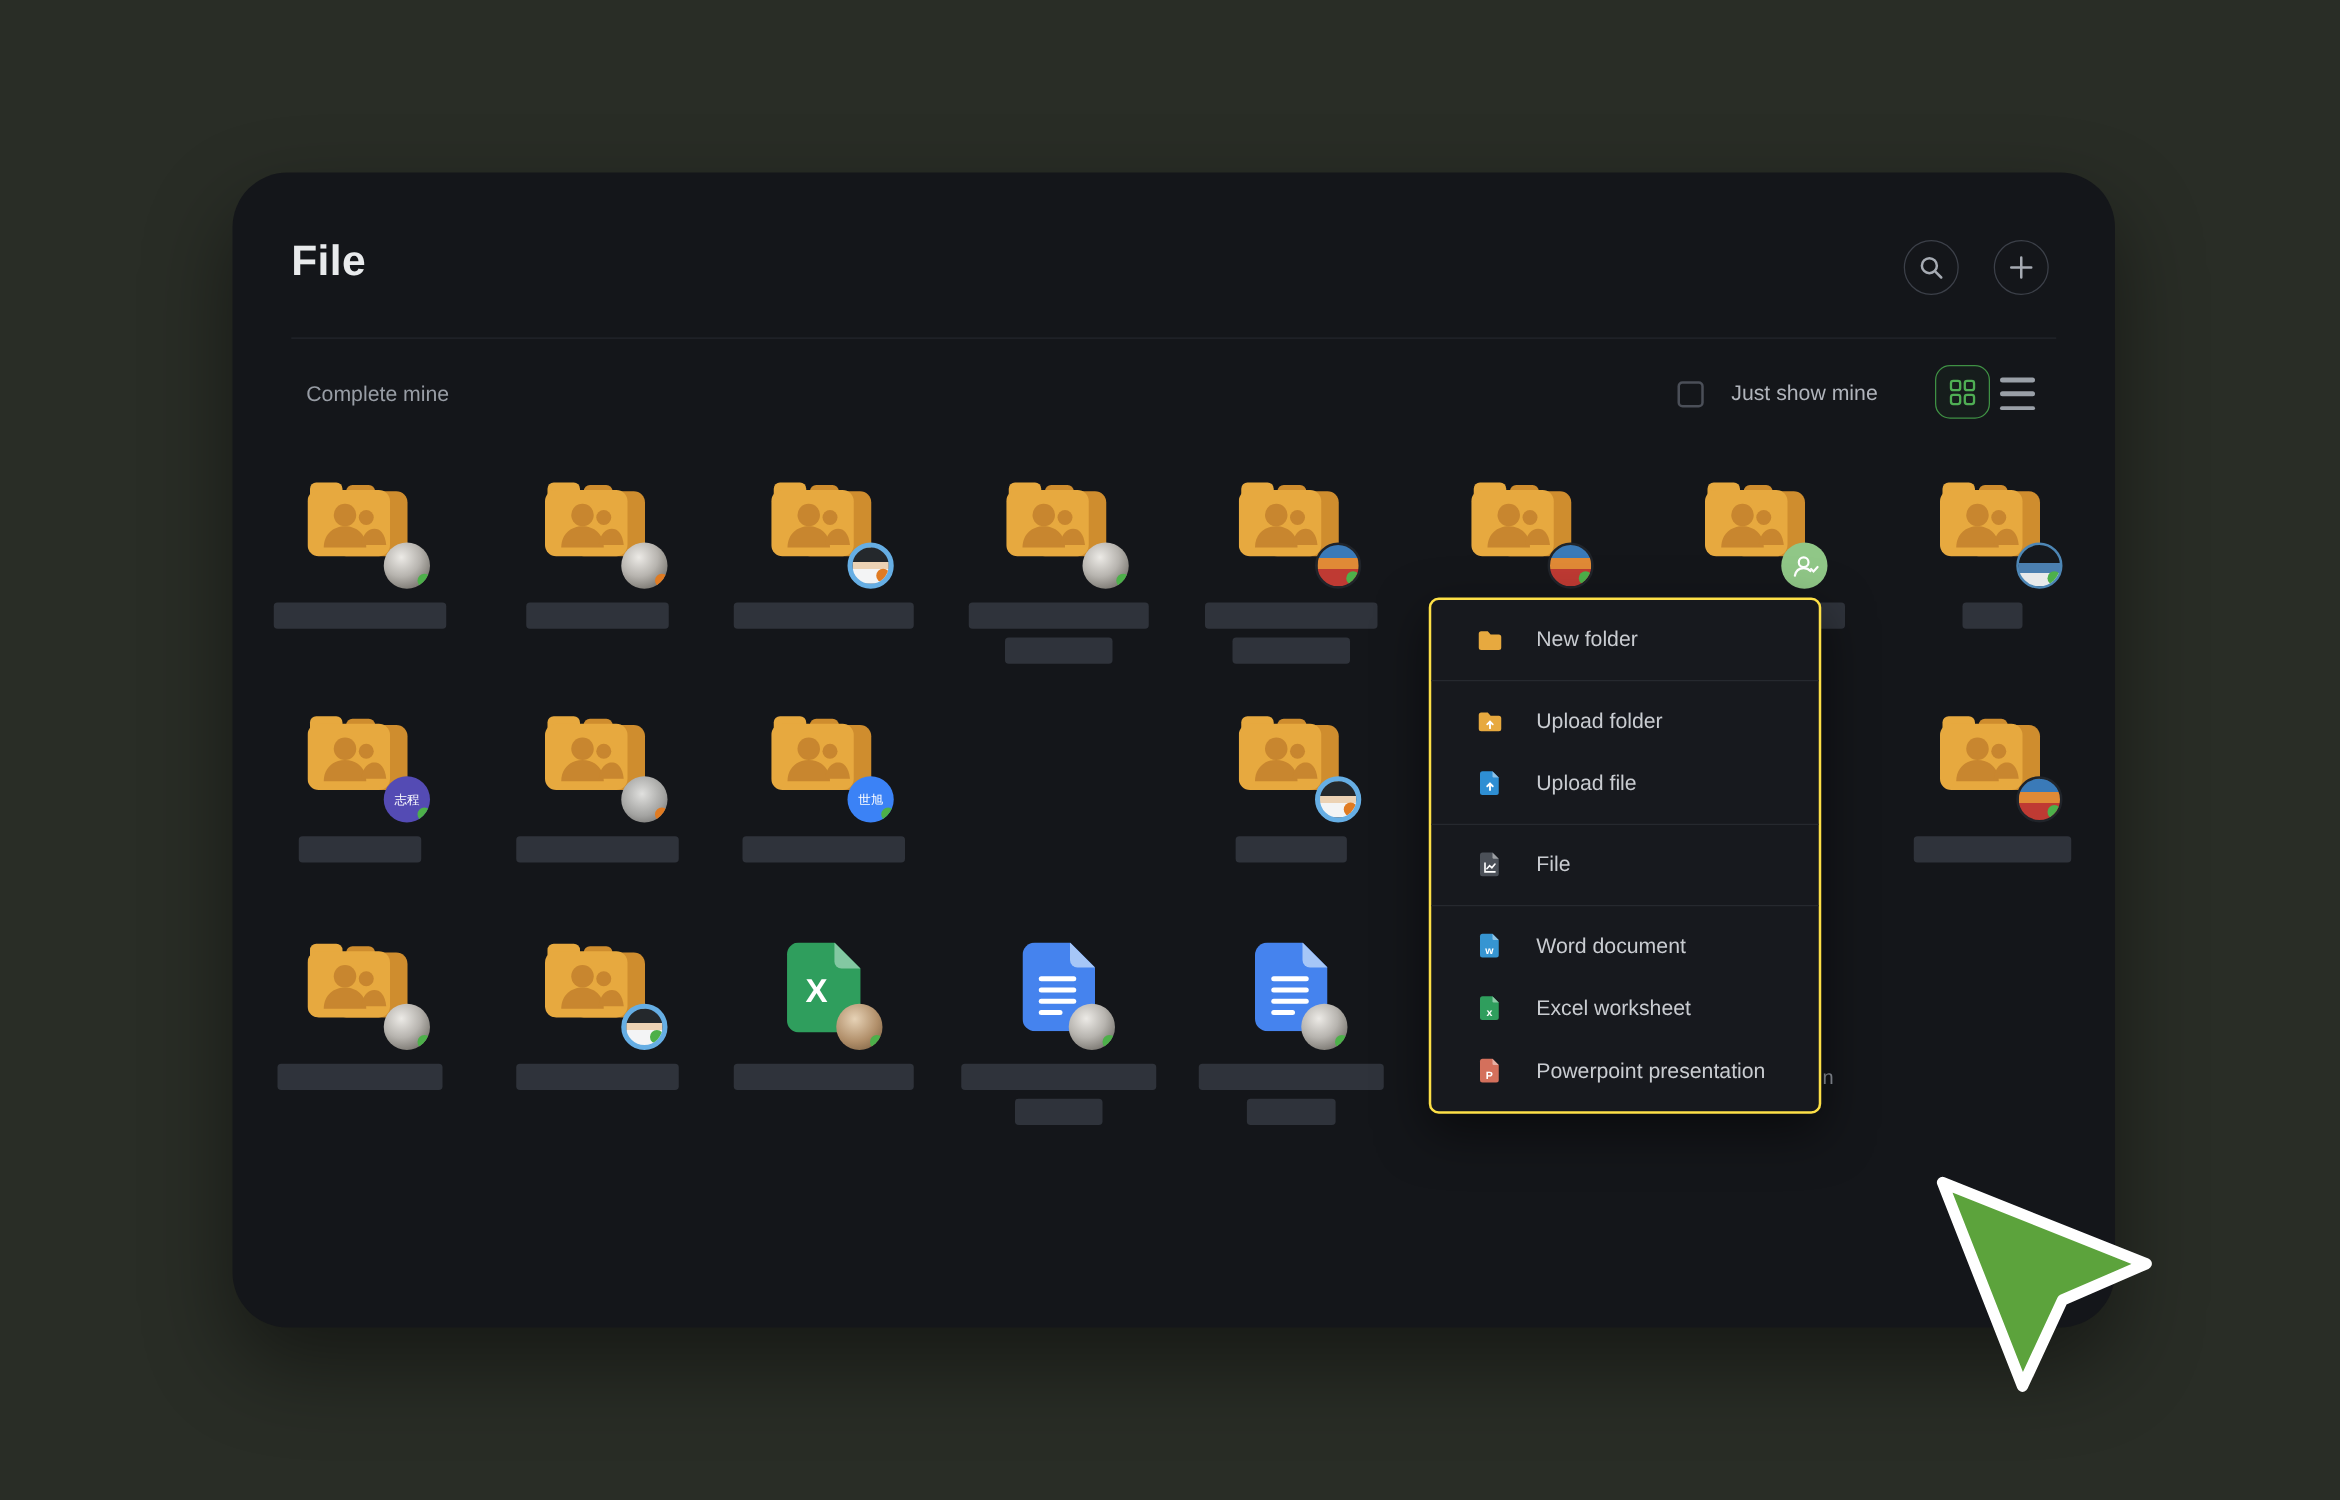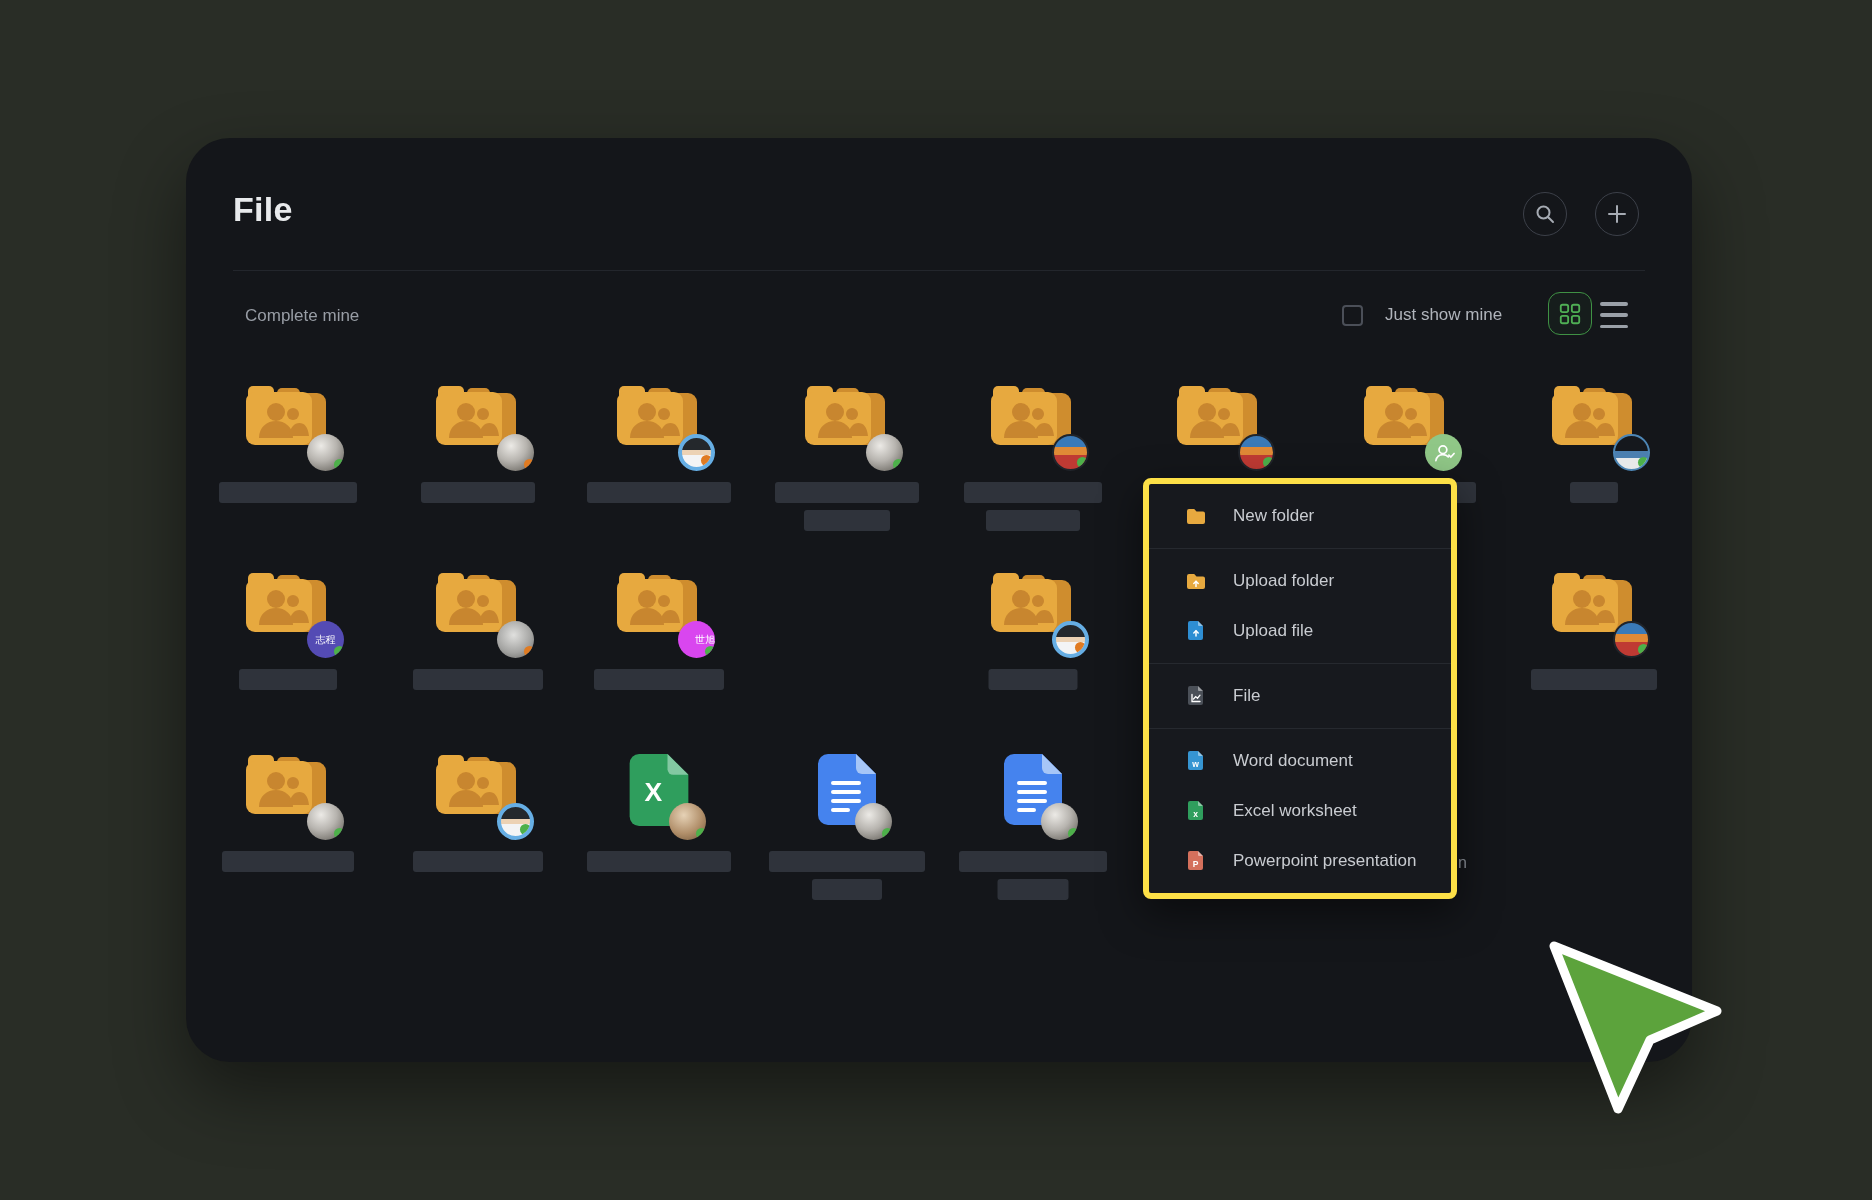--- a/index.html
+++ b/index.html
@@ -60,33 +60,33 @@
     display:flex;align-items:center;justify-content:center;
     font-size:10px;color:#fff;overflow:hidden;box-sizing:border-box;
   }
   .av-globe-gray{background:radial-gradient(circle at 38% 32%, #eceae6, #b7b4af 45%, #7d7a74 78%, #5c5a55);}
   .av-globe-brown{background:radial-gradient(circle at 40% 33%, #e6d2b6, #b18f6a 55%, #6e5438);}
   .av-cat-gray{background:radial-gradient(circle at 45% 38%, #e0e0de, #a3a3a1 58%, #5f5e5c);}
   .av-boy-glasses{border:4px solid #66aee4;background:linear-gradient(180deg,#24282c 0%,#24282c 40%,#ecd2b4 40%,#ecd2b4 60%,#f3f4f5 60%);}
   .av-cartoon-hat{border:2px solid #20242a;background:linear-gradient(180deg,#3a7ab8 0%,#3a7ab8 32%,#e08a36 32%,#e08a36 58%,#bf3a33 58%);}
   .av-dark-boy{border:2px solid #4d86b5;background:linear-gradient(180deg,#15181d 0%,#15181d 44%,#4b7fb0 44%,#4b7fb0 68%,#e7e9ea 68%);}
   .av-initials-purple{background:#544bb4;}
-  .av-initials-red{background:#d946ef;justify-content:flex-end;}
+  .av-initials-red{background:#3b82f6;}
   .av-badge-green{background:#90c787;}
   .status-dot{position:absolute;width:11px;height:11px;border-radius:50%;right:-1px;bottom:1px;z-index:4;}
   .dot-online{background:#4db04a;}
   .dot-away{background:#e07b22;}
   .name-bar{position:absolute;left:50%;transform:translateX(-50%);height:21px;border-radius:3px;background:#2f333b;}
 
   .clipped-fragment{position:absolute;font-size:16px;color:#8f949c;z-index:2;}
 
   
   .context-menu{
     position:absolute;left:957px;top:340px;width:314px;z-index:5;
-    background:#17191e;border:6px solid #fde047;border-radius:8px;
+    background:#17191e;border:2px solid #fde047;border-radius:8px;
     box-shadow:0 14px 40px rgba(0,0,0,.5);box-sizing:border-box;
   }
   .menu-section{padding:7px 0;border-top:1px solid #26292f;}
   .menu-section:first-child{border-top:none;}
   .menu-item{
     height:50px;display:flex;align-items:center;padding-left:36px;gap:26px;cursor:pointer;
   }
   .menu-item .mi-icon{width:22px;height:22px;flex:0 0 22px;display:flex;}
   .menu-item .mi-label{font-size:17px;color:#c9ccd1;white-space:nowrap;}
 

